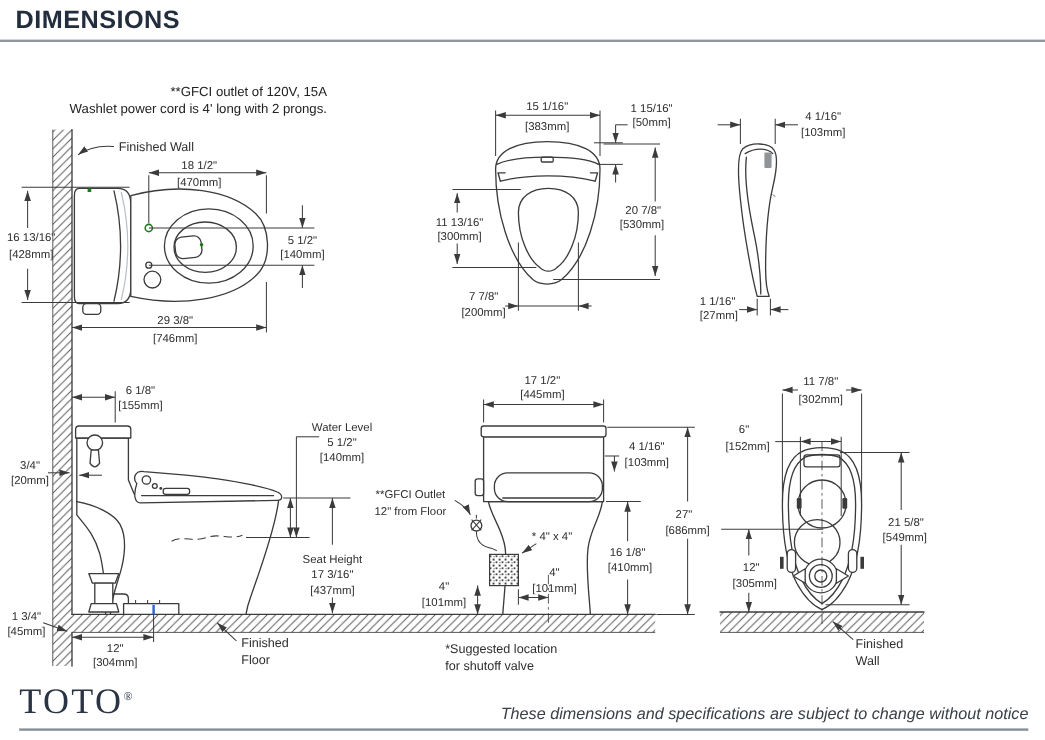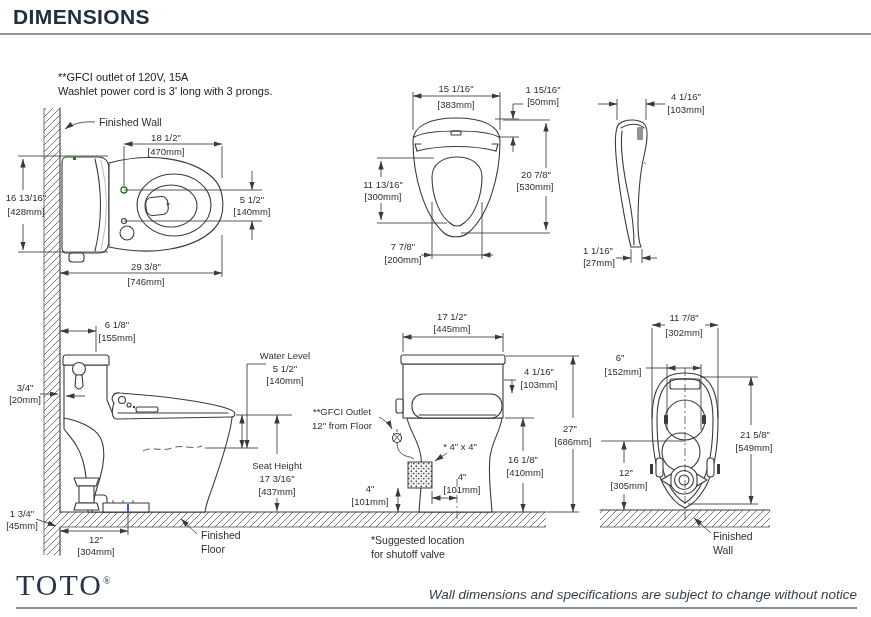--- a/index.html
+++ b/index.html
@@ -1,21 +1,21 @@
 <!DOCTYPE html>
 <html style="--title: #222d3d; --rule: #9097a0; --line: #3b3b3b; --green: #1c7a1c; --blue: #2f62d8; --brand: #2a3444;"><head>
 <meta charset="utf-8">
 <style>
   html,body{margin:0;padding:0;background:#fff;}
   #page{position:relative;width:871px;height:617px;background:#fff;overflow:hidden;
         font-family:"Liberation Sans",sans-serif;border-radius:12px;}
   #title{position:absolute;left:13px;top:5px;font-size:21px;font-weight:bold;
          letter-spacing:0.4px;color:var(--title,#222d3d);}
   #title-rule{position:absolute;left:0;top:33px;width:871px;height:2px;background:var(--rule,#9097a0);}
-  #note{position:absolute;left:58px;top:71px;font-size:11px;line-height:1.25;color:#222;}
+  #note{position:absolute;left:58px;top:71px;font-size:11px;line-height:1.25;color:#222;text-align:right;}
   #drawing-svg{position:absolute;left:0;top:0;}
   #brand{position:absolute;left:16px;top:568px;font-family:"Liberation Serif",serif;
          font-weight:normal;font-size:30px;letter-spacing:2px;color:var(--brand,#2a3444);}
   #brand sup{font-size:10px;letter-spacing:0;}
   #disclaimer{position:absolute;right:14px;top:587px;font-style:italic;font-size:13.5px;color:#3a4048;}
   #footer-rule{position:absolute;left:16px;top:607px;width:841px;height:2px;background:#878e98;}
   svg text{font-family:"Liberation Sans",sans-serif;}
   .ln{stroke:var(--line,#3b3b3b);stroke-width:1.1;fill:none;stroke-linecap:round;stroke-linejoin:round;}
   .lnf{stroke:var(--line,#3b3b3b);stroke-width:1.1;fill:#fff;stroke-linejoin:round;}
   .dm{stroke:var(--line,#3b3b3b);stroke-width:0.85;fill:none;}
@@ -32,21 +32,21 @@
 </head>
 <body>
 
 <div id="page">
 
   <div id="title">DIMENSIONS</div>
   <div id="title-rule"></div>
 
   <div id="note">
     <div>**GFCI outlet of 120V, 15A</div>
-    <div>Washlet power cord is 3' long with 3 prongs.</div>
+    <div>Washlet power cord is 4' long with 2 prongs.</div>
   </div>
 
   <svg id="drawing-svg" width="871" height="617" viewBox="0 0 871 617">
     <defs>
       <marker id="ah" orient="auto-start-reverse" markerWidth="11" markerHeight="8" refX="10" refY="4">
         <path class="ah" d="M0,0.8 L10,4 L0,7.2 Z"></path>
       </marker>
       <pattern id="hatch" patternUnits="userSpaceOnUse" width="7" height="7">
         <path d="M-1,8 L8,-1 M-1,1 L1,-1 M6,8 L8,6" stroke="#555" stroke-width="0.8" fill="none"></path>
       </pattern>
@@ -343,16 +343,16 @@
         <text class="d" x="626" y="476">12"</text>
         <text class="d" x="629" y="489">[305mm]</text>
         <line class="dm" x1="711" y1="533" x2="694" y2="518" marker-end="url(#ah)"></line>
         <text class="lbl" x="713" y="540">Finished</text>
         <text class="lbl" x="713" y="554">Wall</text>
       </g>
     </g>
   </svg>
 
   <div id="brand"><span>TOTO</span><sup>®</sup></div>
-  <div id="disclaimer">Wall dimensions and specifications are subject to change without notice</div>
+  <div id="disclaimer">These dimensions and specifications are subject to change without notice</div>
   <div id="footer-rule"></div>
 
 </div>
 
 </body></html>

